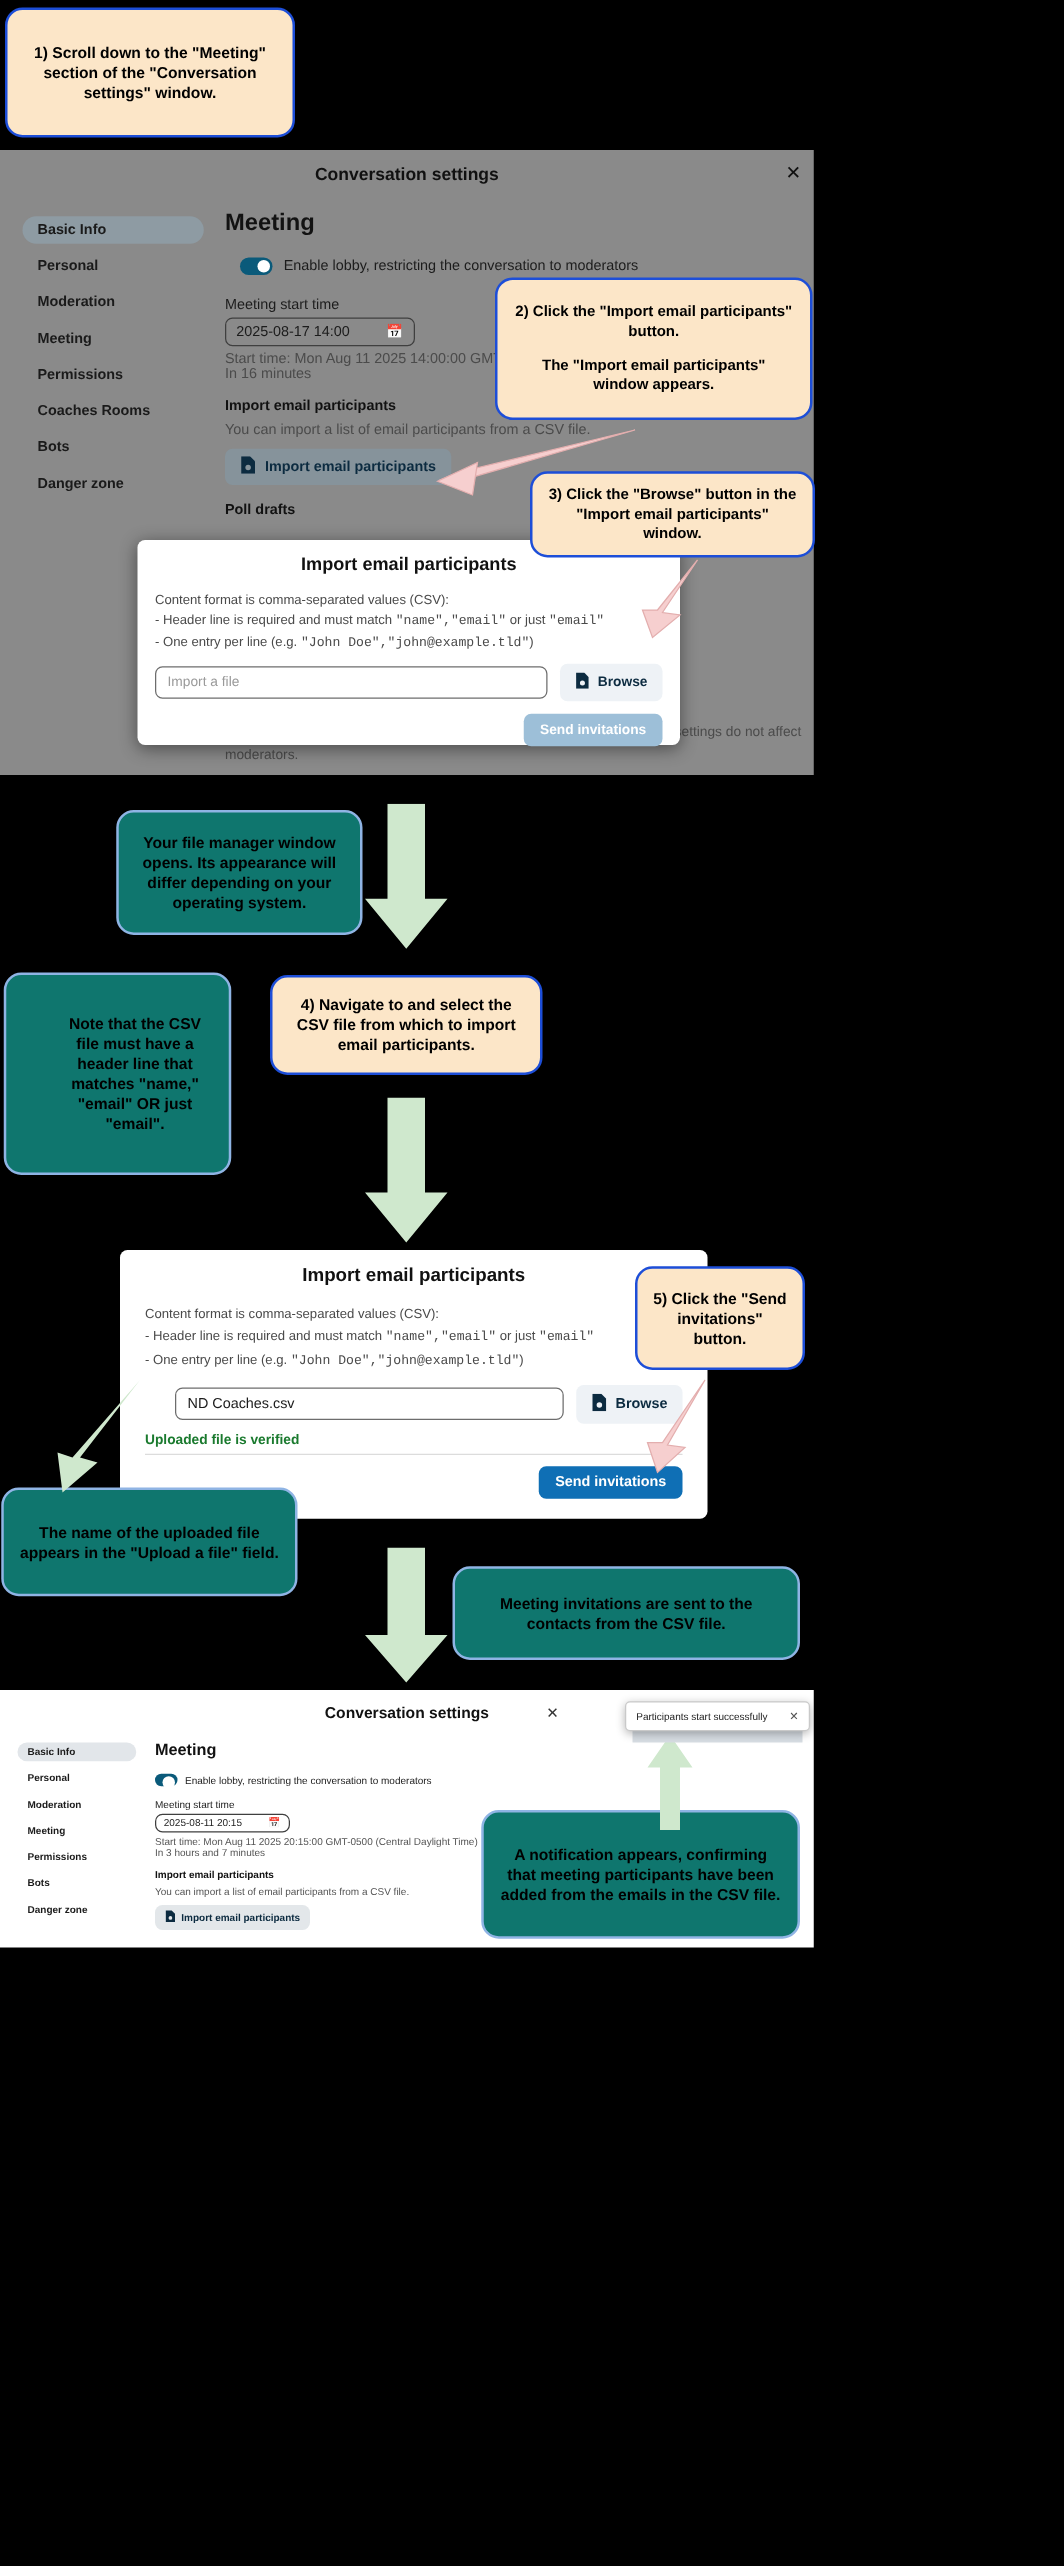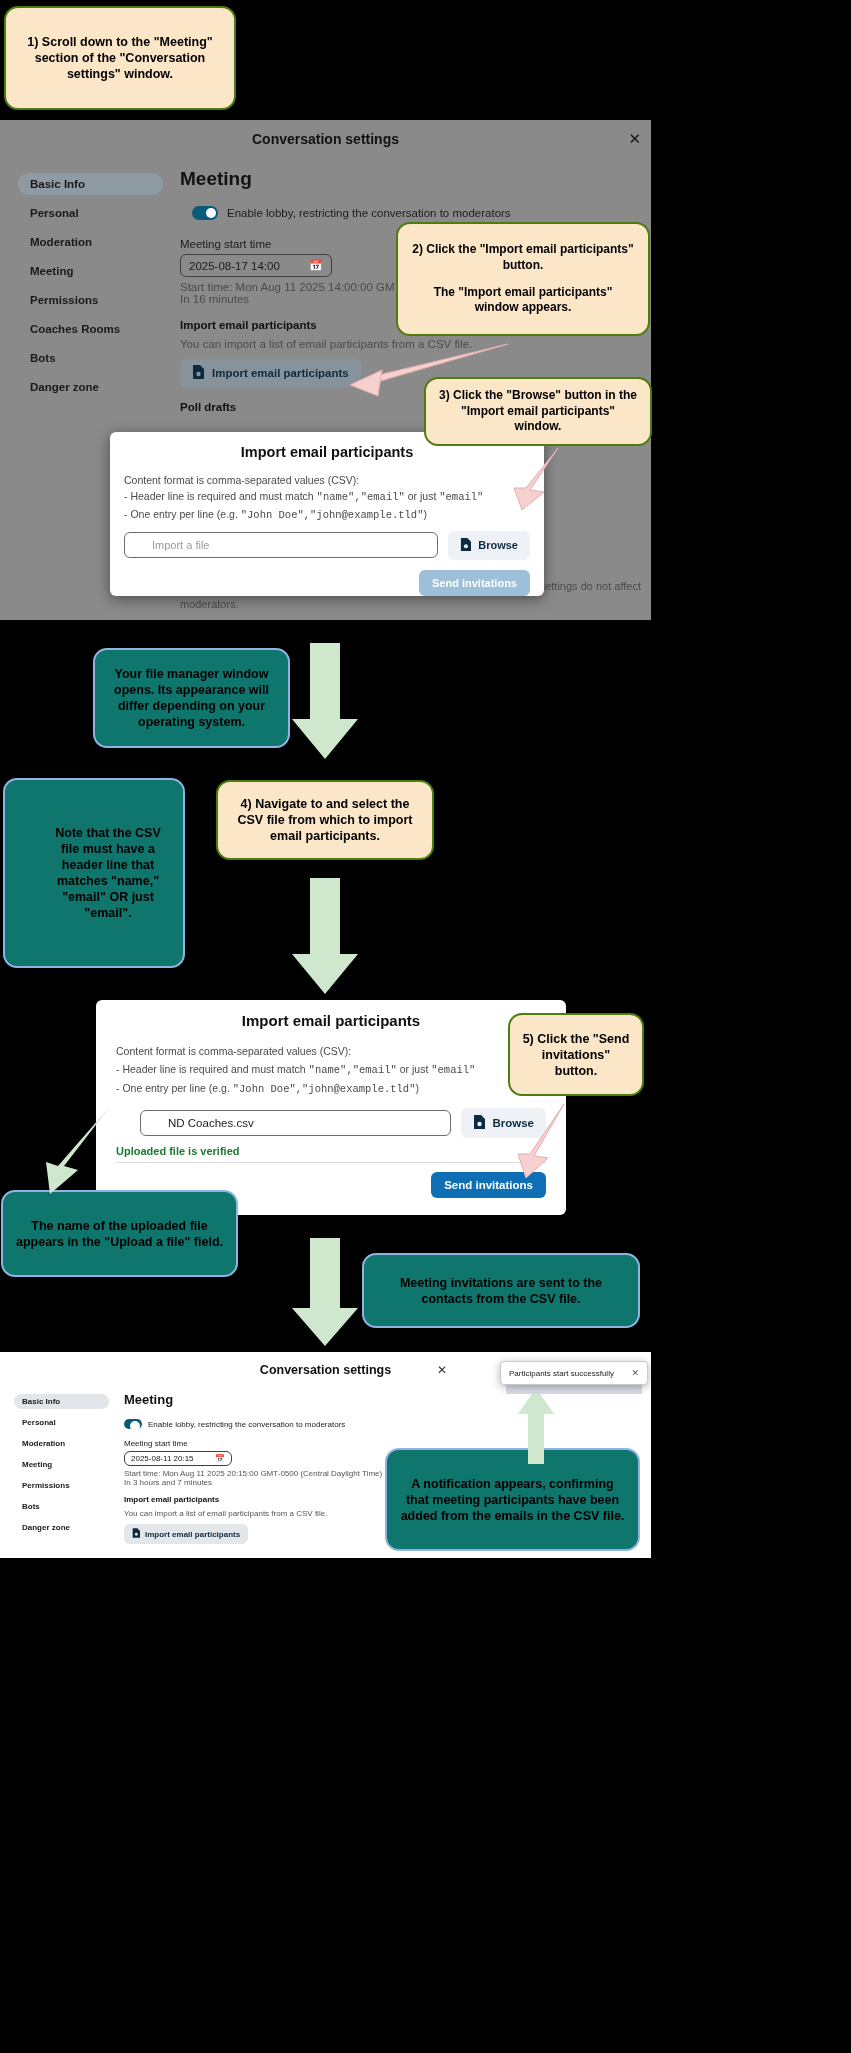--- a/index.html
+++ b/index.html
@@ -16,21 +16,21 @@
   
   .callout {
     position:absolute;
     border-radius:14px;
     font-weight:bold;
     text-align:center;
     line-height:1.28;
     padding:10px 12px;
     z-index: 40;
   }
-  .callout.tan  { background:#fce6c8; border:2px solid #4d7c0f; color:#000; }
+  .callout.tan  { background:#fce6c8; border:2px solid #1d4ed8; color:#000; }
   .callout.blue { background:#0f766e; border:2px solid #8fb4e4; color:#000; }
   .callout p { margin:0; }
   .callout p + p { margin-top: 1em; }
 
   
   .arrow { position:absolute; z-index:45; }
 
   
   .cs-window {
     position:absolute;
@@ -77,21 +77,21 @@
   .modal {
     position:absolute; background:#fff; border-radius:6px;
     box-shadow:0 3px 14px rgba(0,0,0,.45); z-index:30;
   }
   .modal-title { text-align:center; font-weight:bold; color:#111; }
   .modal-body { color:#4a4a4a; }
   .modal-body .mono { font-family:"Liberation Mono", monospace; }
   .row-input { display:flex; align-items:center; gap:10px; }
   .text-input {
     flex:1 1 auto; border:1px solid #6d6d6d; border-radius:6px;
-    padding:6px 27px; color:#9a9a9a; background:#fff;
+    padding:6px 9px; color:#9a9a9a; background:#fff;
   }
   .text-input.filled { color:#1b1b1b; }
   .btn-browse {
     display:inline-flex; align-items:center; gap:7px;
     background:#eef2f6; color:#0c2b40; font-weight:bold;
     border:none; border-radius:6px; padding:7px 12px;
   }
   .btn-send {
     background:#0f6fb5; color:#fff; font-weight:bold;
     border-radius:6px; padding:7px 13px; display:inline-block;
@@ -223,21 +223,21 @@
   </div>
 
   <div class="callout blue" style="left:93px; top:648px; width:197px; height:100px; display:flex; align-items:center; justify-content:center; font-size:12.5px;">
     <p>Your file manager window opens.  Its appearance will differ depending on your operating system.</p>
   </div>
 
   <svg class="arrow" style="left:288px; top:643px;" width="74" height="118" viewBox="0 0 74 118">
     <polygon points="22,0 52,0 52,76 70,76 37,116 4,76 22,76" fill="#cfe8cd"></polygon>
   </svg>
 
-  <div class="callout blue" style="left:3px; top:778px; width:182px; height:190px; display:flex; flex-direction:column; justify-content:center; font-size:12.5px;padding-left:40px;">
+  <div class="callout blue" style="left:3px; top:778px; width:182px; height:162px; display:flex; flex-direction:column; justify-content:center; font-size:12.5px;padding-left:40px;">
     <p>Note that the CSV file must have a header line that matches "name," "email" OR just "email".</p>
   </div>
 
   <div class="callout tan" style="left:216px; top:780px; width:218px; height:80px; display:flex; align-items:center; justify-content:center; font-size:12.5px;">
     <p>4) Navigate to and select the CSV file from which to import email participants.</p>
   </div>
 
   <svg class="arrow" style="left:288px; top:878px;" width="74" height="118" viewBox="0 0 74 118">
     <polygon points="22,0 52,0 52,76 70,76 37,116 4,76 22,76" fill="#cfe8cd"></polygon>
   </svg>

